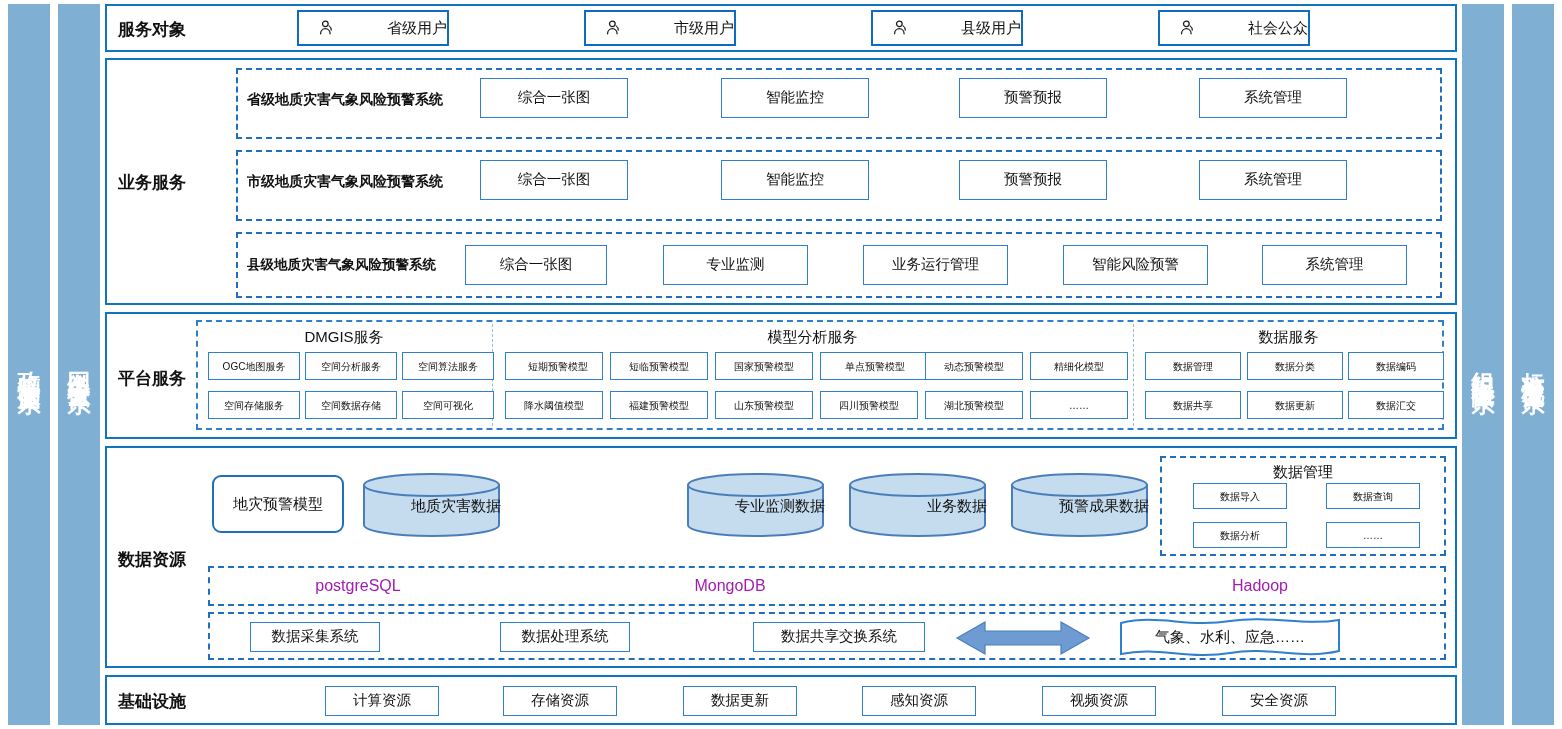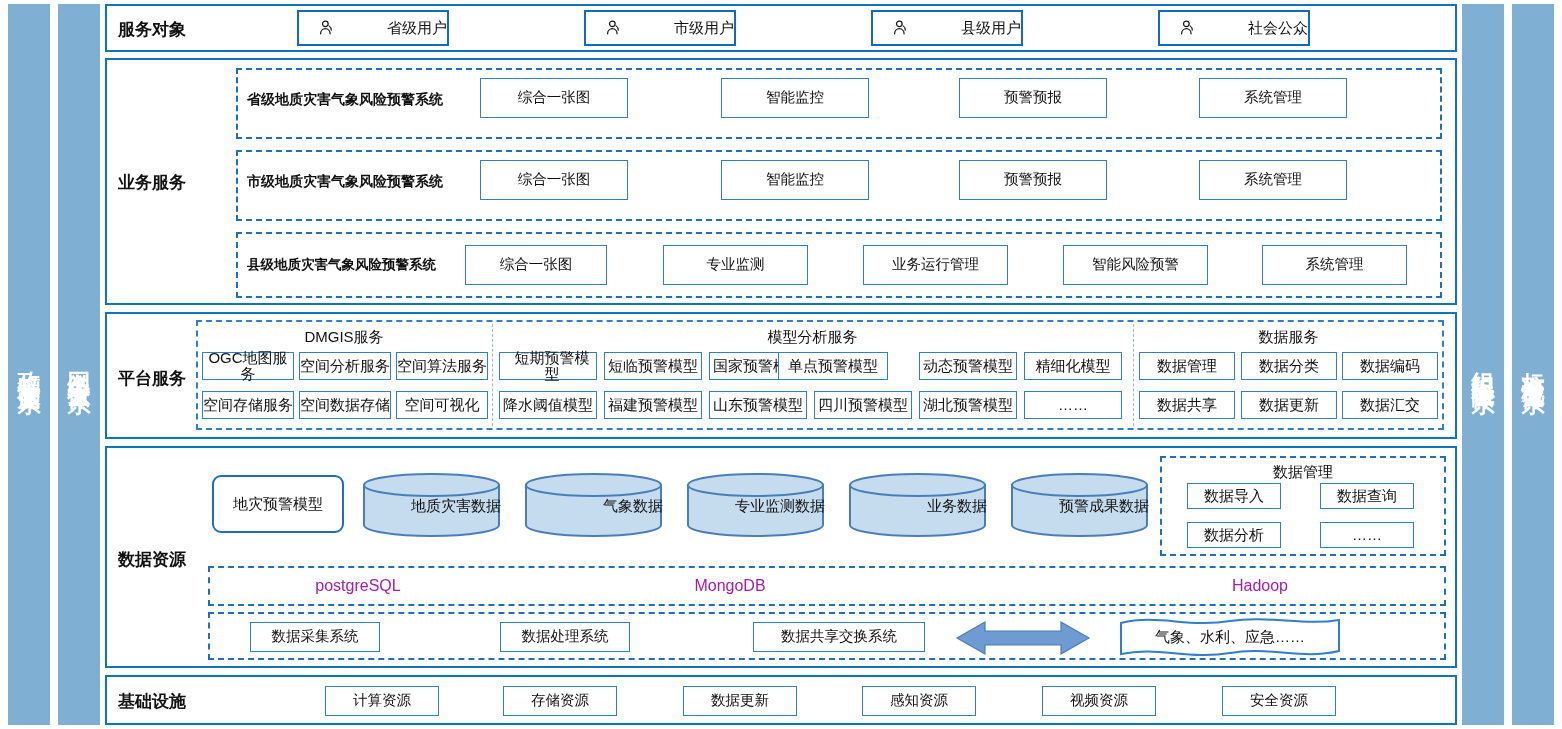--- a/index.html
+++ b/index.html
@@ -72,21 +72,21 @@
     background:#ffffff;
     box-sizing:border-box;
     display:flex;
     align-items:center;
     justify-content:center;
     text-align:center;
     font-size:14.5px;
     color:#111;
     line-height:1.1;
   }
-  .chip.sm{font-size:15px;}
+  .chip.sm{font-size:10px;margin-left:6px;}
   .chip.user{
     justify-content:space-between;
     padding-left:18px;
     gap:10px;
     font-size:15px;
     border-width:2px;
     border-color:#0f6cc0;
   }
   .chip.infra{font-size:14.5px;}
   .plain-label{
@@ -255,21 +255,21 @@
   <div class="chip sm" style="left:202px;top:352px;width:92px;height:28px;">OGC地图服务</div>
   <div class="chip sm" style="left:299px;top:352px;width:92px;height:28px;">空间分析服务</div>
   <div class="chip sm" style="left:396px;top:352px;width:92px;height:28px;">空间算法服务</div>
   <div class="chip sm" style="left:202px;top:391px;width:92px;height:28px;">空间存储服务</div>
   <div class="chip sm" style="left:299px;top:391px;width:92px;height:28px;">空间数据存储</div>
   <div class="chip sm" style="left:396px;top:391px;width:92px;height:28px;">空间可视化</div>
 
   <div class="chip sm" style="left:499px;top:352px;width:98px;height:28px;padding-left:8px;">短期预警模型</div>
   <div class="chip sm" style="left:604px;top:352px;width:98px;height:28px;">短临预警模型</div>
   <div class="chip sm" style="left:709px;top:352px;width:98px;height:28px;">国家预警模型</div>
-  <div class="chip sm" style="left:778px;top:352px;width:110px;height:28px;">单点预警模型</div>
+  <div class="chip sm" style="left:814px;top:352px;width:110px;height:28px;">单点预警模型</div>
   <div class="chip sm" style="left:919px;top:352px;width:98px;height:28px;">动态预警模型</div>
   <div class="chip sm" style="left:1024px;top:352px;width:98px;height:28px;">精细化模型</div>
 
   <div class="chip sm" style="left:499px;top:391px;width:98px;height:28px;">降水阈值模型</div>
   <div class="chip sm" style="left:604px;top:391px;width:98px;height:28px;">福建预警模型</div>
   <div class="chip sm" style="left:709px;top:391px;width:98px;height:28px;">山东预警模型</div>
   <div class="chip sm" style="left:814px;top:391px;width:98px;height:28px;">四川预警模型</div>
   <div class="chip sm" style="left:919px;top:391px;width:98px;height:28px;">湖北预警模型</div>
   <div class="chip sm" style="left:1024px;top:391px;width:98px;height:28px;">……</div>
 
@@ -286,27 +286,20 @@
   <div class="round-box" style="left:212px;top:475px;width:132px;height:58px;">地灾预警模型</div>
 
   <div class="cyl" style="left:362px;top:472px;width:139px;height:66px;">
     <svg viewBox="0 0 139 66" preserveAspectRatio="none">
       <path d="M2,13 L2,53 A67.5,11 0 0 0 137,53 L137,13 Z" fill="#C5DCEF" stroke="#4A7EBB" stroke-width="2"></path>
       <ellipse cx="69.5" cy="13" rx="67.5" ry="11" fill="#C5DCEF" stroke="#4A7EBB" stroke-width="2"></ellipse>
     </svg>
     <div class="cyl-text">地质灾害数据</div>
   </div>
 
-  <div class="cyl" style="left:524px;top:472px;width:139px;height:66px;">
-    <svg viewBox="0 0 139 66" preserveAspectRatio="none">
-      <path d="M2,13 L2,53 A67.5,11 0 0 0 137,53 L137,13 Z" fill="#C5DCEF" stroke="#4A7EBB" stroke-width="2"></path>
-      <ellipse cx="69.5" cy="13" rx="67.5" ry="11" fill="#C5DCEF" stroke="#4A7EBB" stroke-width="2"></ellipse>
-    </svg>
-    <div class="cyl-text">气象数据</div>
-  </div>
 
   <div class="cyl" style="left:686px;top:472px;width:139px;height:66px;">
     <svg viewBox="0 0 139 66" preserveAspectRatio="none">
       <path d="M2,13 L2,53 A67.5,11 0 0 0 137,53 L137,13 Z" fill="#C5DCEF" stroke="#4A7EBB" stroke-width="2"></path>
       <ellipse cx="69.5" cy="13" rx="67.5" ry="11" fill="#C5DCEF" stroke="#4A7EBB" stroke-width="2"></ellipse>
     </svg>
     <div class="cyl-text">专业监测数据</div>
   </div>
 
   <div class="cyl" style="left:848px;top:472px;width:139px;height:66px;">

